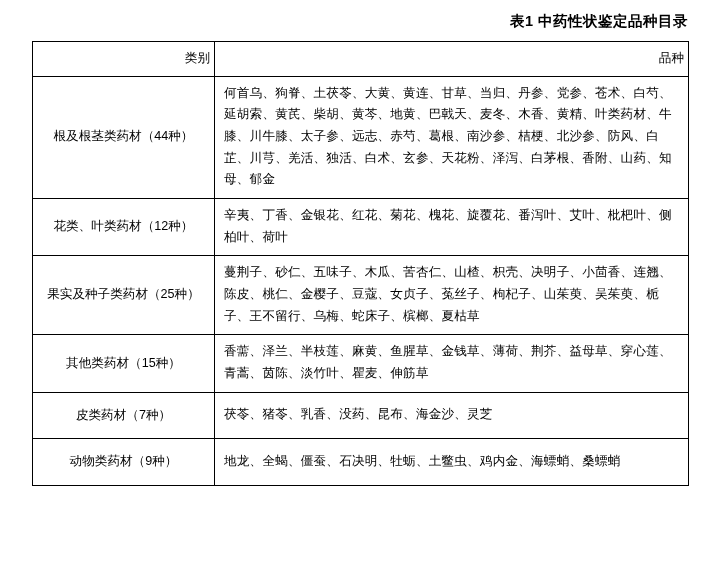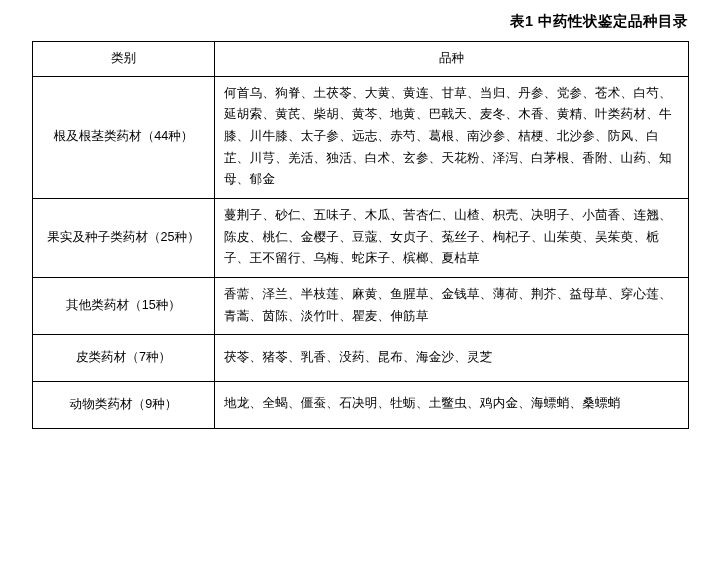--- a/index.html
+++ b/index.html
@@ -36,22 +36,22 @@
   table.cat-table td,
   table.cat-table th {
     border: 1px solid #000000;
     vertical-align: middle;
     font-size: 12.6px;
     line-height: 1.72;
     font-family: "Liberation Sans", "DejaVu Sans", sans-serif;
     font-weight: normal;
   }
   th.col-head {
-    text-align: center;
-    padding: 6px 20px;
+    text-align: right;
+    padding: 6px 4px;
     font-size: 12.8px;
   }
   td.cat-cell {
     width: 182px;
     text-align: center;
     padding: 12px 6px;
   }
   td.items-cell {
     padding: 6px 9px 7px 9px;
     text-align: left;
@@ -77,20 +77,24 @@
         <th class="col-head">类别</th>
         <th class="col-head">品种</th>
       </tr>
     </thead>
     <tbody>
       <tr>
         <td class="cat-cell">根及根茎类药材（44种）</td>
         <td class="items-cell">何首乌、狗脊、土茯苓、大黄、黄连、甘草、当归、丹参、党参、苍术、白芍、延胡索、黄芪、柴胡、黄芩、地黄、巴戟天、麦冬、木香、黄精、叶类药材、牛膝、川牛膝、太子参、远志、赤芍、葛根、南沙参、桔梗、北沙参、防风、白芷、川芎、羌活、独活、白术、玄参、天花粉、泽泻、白茅根、香附、山药、知母、郁金</td>
       </tr>
       <tr>
+        <td class="cat-cell">花类、叶类药材（12种）</td>
+        <td class="items-cell">辛夷、丁香、金银花、红花、菊花、槐花、旋覆花、番泻叶、艾叶、枇杷叶、侧柏叶、荷叶</td>
+      </tr>
+      <tr>
         <td class="cat-cell">果实及种子类药材（25种）</td>
         <td class="items-cell">蔓荆子、砂仁、五味子、木瓜、苦杏仁、山楂、枳壳、决明子、小茴香、连翘、陈皮、桃仁、金樱子、豆蔻、女贞子、菟丝子、枸杞子、山茱萸、吴茱萸、栀子、王不留行、乌梅、蛇床子、槟榔、夏枯草</td>
       </tr>
       <tr>
         <td class="cat-cell">其他类药材（15种）</td>
         <td class="items-cell">香薷、泽兰、半枝莲、麻黄、鱼腥草、金钱草、薄荷、荆芥、益母草、穿心莲、青蒿、茵陈、淡竹叶、瞿麦、伸筋草</td>
       </tr>
       <tr>
         <td class="cat-cell">皮类药材（7种）</td>
         <td class="items-cell">茯苓、猪苓、乳香、没药、昆布、海金沙、灵芝</td>

